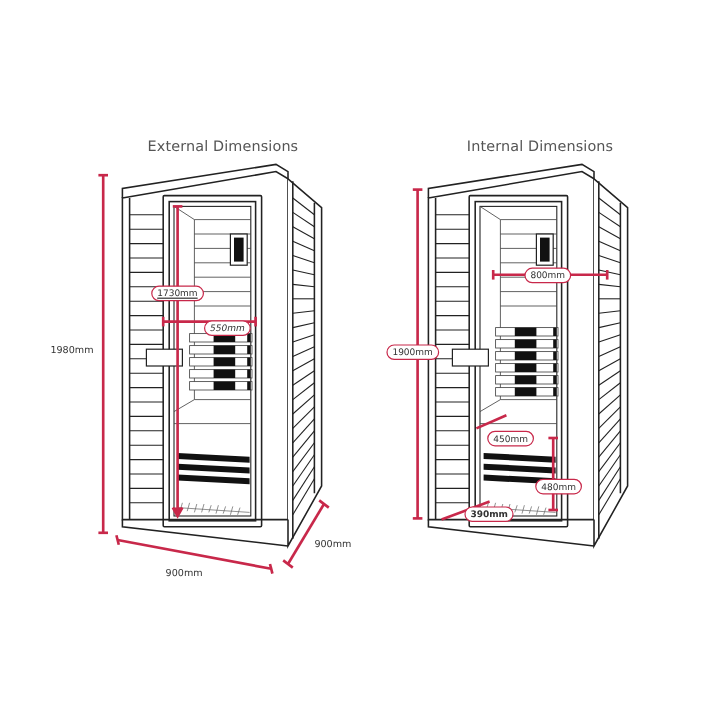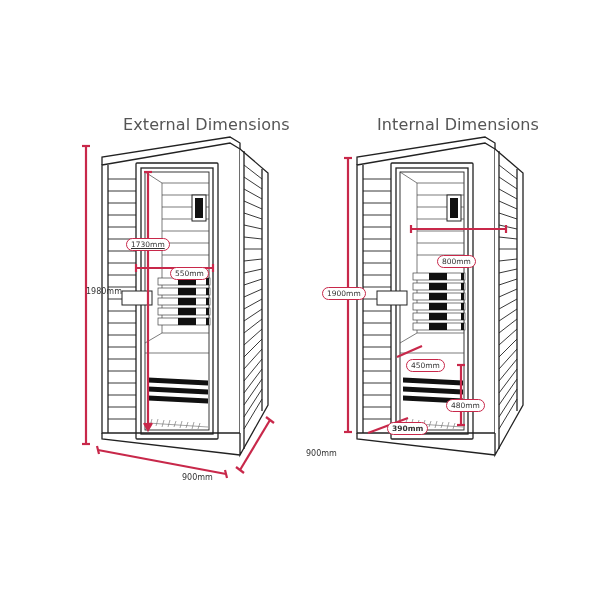--- a/index.html
+++ b/index.html
@@ -1,18 +1,18 @@
 <!DOCTYPE html>
 <html><head>
 <meta charset="utf-8">
 <style>
   html, body { margin: 0; padding: 0; background: #ffffff; }
   body { width: 600px; height: 600px; position: relative; overflow: hidden; font-family: "DejaVu Sans", sans-serif; }
-  .title { position: absolute; font-size: 16px; color: #555555; letter-spacing: 0.1px; white-space: nowrap; }
-  .dim-text { position: absolute; font-size: 8px; color: #333333; white-space: nowrap; margin-left: 44px; }
+  .title { position: absolute; font-size: 12px; color: #555555; letter-spacing: 0.1px; white-space: nowrap; }
+  .dim-text { position: absolute; font-size: 8px; color: #333333; white-space: nowrap; }
   .pill { position: absolute; font-size: 7.5px; color: #333333; background: #ffffff; border: 1.6px solid #c8284a; border-radius: 8px; padding: 1px 4px; white-space: nowrap; line-height: 9px; }
   svg { position: absolute; left: 0; top: 0; }
 </style>
 </head>
 <body>
 
 <svg width="600" height="600" viewBox="0 0 600 600">
   <defs>
     <g id="sauna" stroke="#222" stroke-width="1.3" fill="none">
 
@@ -296,25 +296,25 @@
 
     <line x1="461" y1="365" x2="461" y2="425"></line>
     <line x1="457" y1="365" x2="465" y2="365"></line>
     <line x1="457" y1="425" x2="465" y2="425"></line>
 
     <line x1="368" y1="433" x2="408" y2="418"></line>
   </g>
 </svg>
 
 <div class="title" style="left:123px; top:115px;">External Dimensions</div>
-<div class="title" style="left:377px; top:115px;">Internal Dimensions</div>
+<div class="title" style="left:389px; top:115px;">Internal Dimensions</div>
 
 <div class="dim-text" style="left:42px; top:287px;">1980mm</div>
 <div class="pill" style="left:126px; top:238px;text-decoration:underline;">1730mm</div>
-<div class="pill" style="left:170px; top:267px;">550mm</div>
+<div class="pill" style="left:170px; top:267px;font-style:italic;">550mm</div>
 <div class="dim-text" style="left:138px; top:473px;">900mm</div>
 <div class="dim-text" style="left:262px; top:449px;">900mm</div>
 
 <div class="pill" style="left:322px; top:287px;">1900mm</div>
-<div class="pill" style="left:437px; top:223px;margin-top:32px;">800mm</div>
+<div class="pill" style="left:437px; top:223px;">800mm</div>
 <div class="pill" style="left:406px; top:347px;margin-top:12px;">450mm</div>
 <div class="pill" style="left:446px; top:387px;margin-top:12px;">480mm</div>
 <div class="pill" style="left:387px; top:422px;font-weight:bold;">390mm</div>
 
 </body></html>

